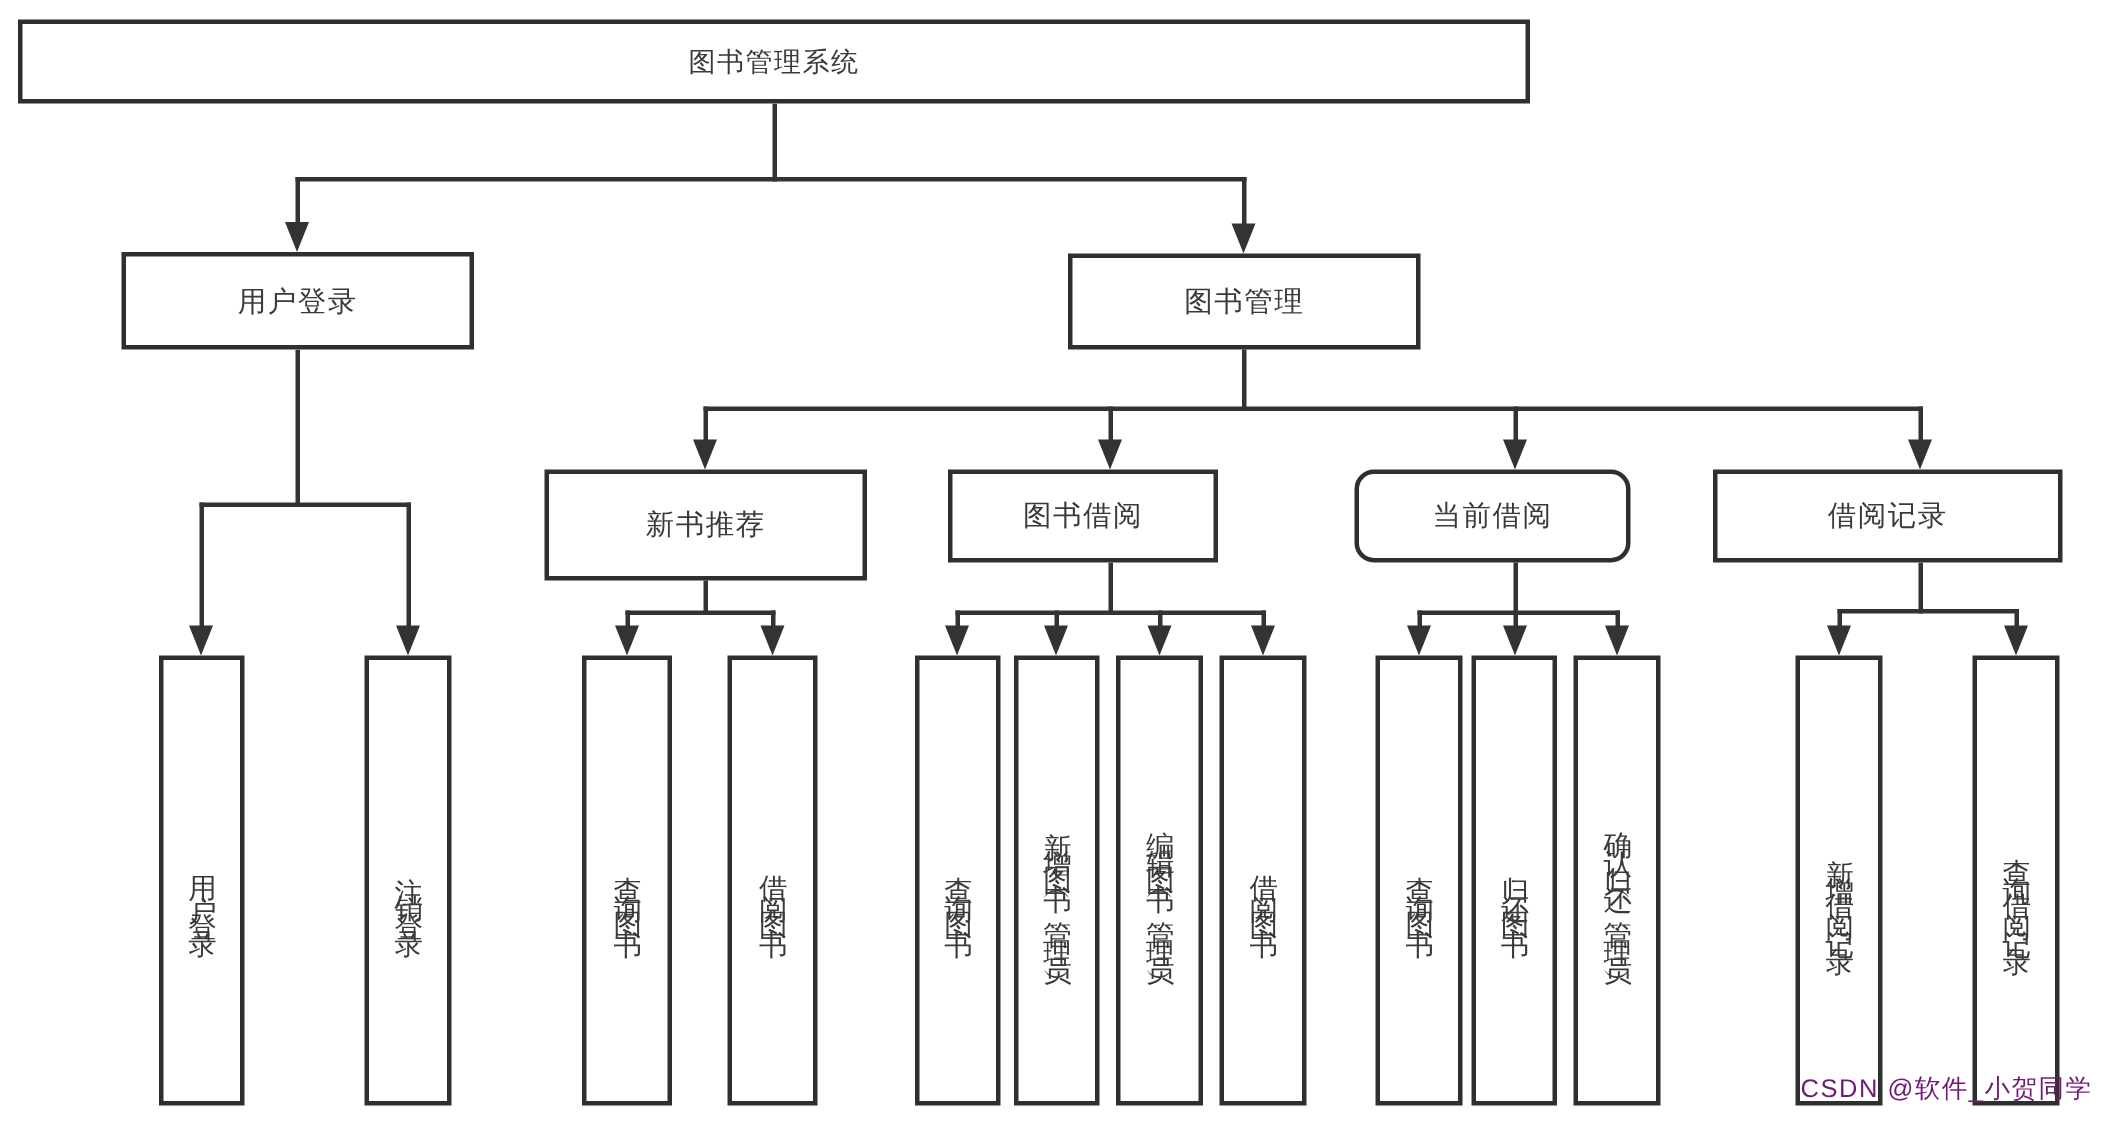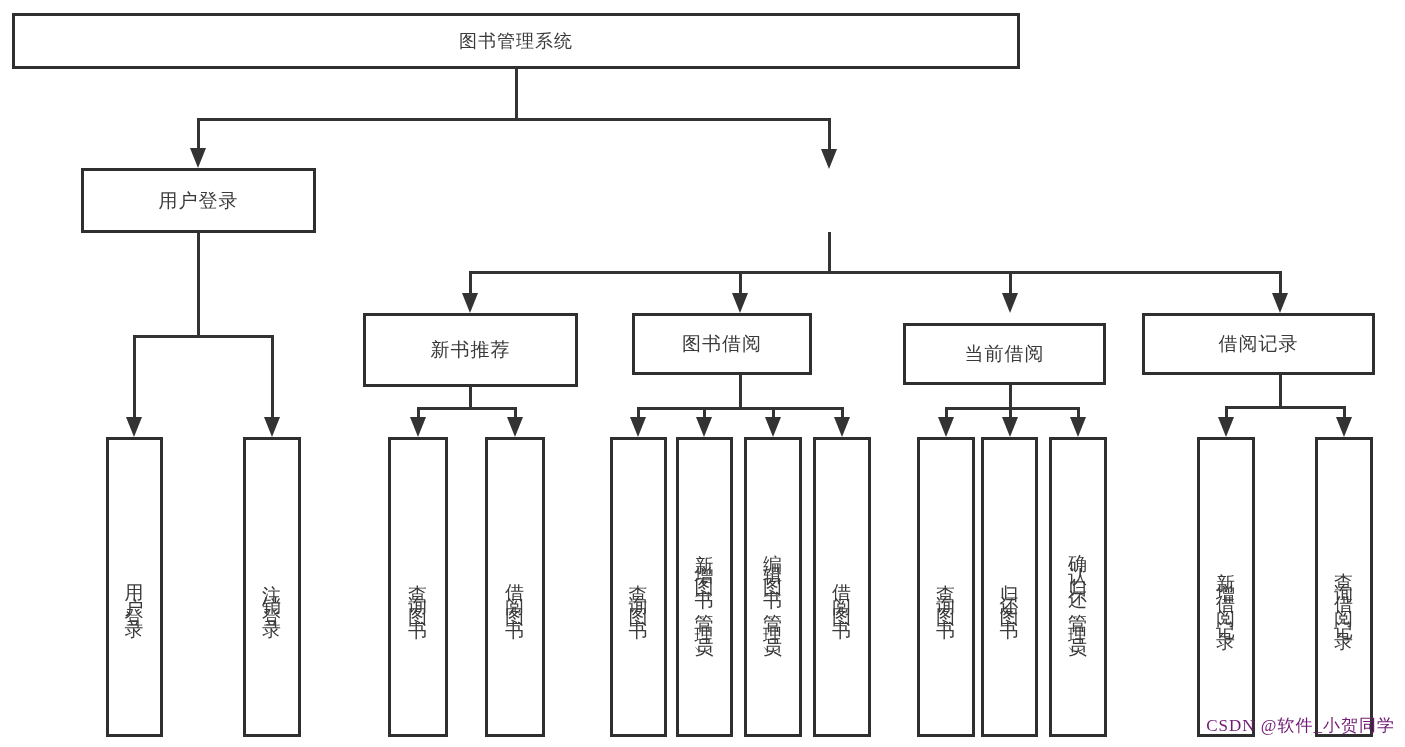--- a/index.html
+++ b/index.html
@@ -1,18 +1,18 @@
 <!DOCTYPE html>
 <html><head>
 <meta charset="utf-8">
 <style>
   html,body{margin:0;padding:0;background:#fff;}
   #canvas{
     position:relative;width:1405px;height:747px;background:#ffffff;overflow:hidden;
-    font-family:Liberation Serif, serif;
+    font-family:Liberation Sans, sans-serif;
   }
   .hbox{
     position:absolute;box-sizing:border-box;background:#fff;
     border:3px solid #2f2f2f;display:flex;align-items:center;justify-content:center;
     font-size:19px;color:#3a3a3a;letter-spacing:1px;white-space:nowrap;z-index:2;
   }
   .leaf{
     position:absolute;box-sizing:border-box;background:#fff;top:437px;height:300px;
     border:3px solid #2f2f2f;display:flex;align-items:center;justify-content:center;z-index:2;
   }
@@ -31,24 +31,25 @@
   }
 </style>
 </head>
 <body>
 
 <div id="canvas">
 
   <div class="hbox" style="left:12px;top:13px;width:1008px;height:56px;font-size:18px;">图书管理系统</div>
 
   <div class="hbox" style="left:81px;top:168px;width:235px;height:65px;">用户登录</div>
+  <div class="hbox" style="left:712px;top:169px;width:235px;height:64px;">图书管理</div>
 
   <div class="hbox" style="left:363px;top:313px;width:215px;height:74px;">新书推荐</div>
   <div class="hbox" style="left:632px;top:313px;width:180px;height:62px;">图书借阅</div>
-  <div class="hbox" style="left:903px;top:323px;width:203px;height:62px;">当前借阅</div>
+  <div class="hbox" style="left:903px;top:313px;width:184px;height:62px;border-radius:13px;">当前借阅</div>
   <div class="hbox" style="left:1142px;top:313px;width:233px;height:62px;text-align:right;">借阅记录</div>
 
   <div class="leaf" style="left:106px;width:57px;">
     <span>用户登录</span>
   </div>
   <div class="leaf" style="left:243px;width:58px;">
     <span>注销登录</span>
   </div>
 
   <div class="leaf" style="left:388px;width:60px;">

